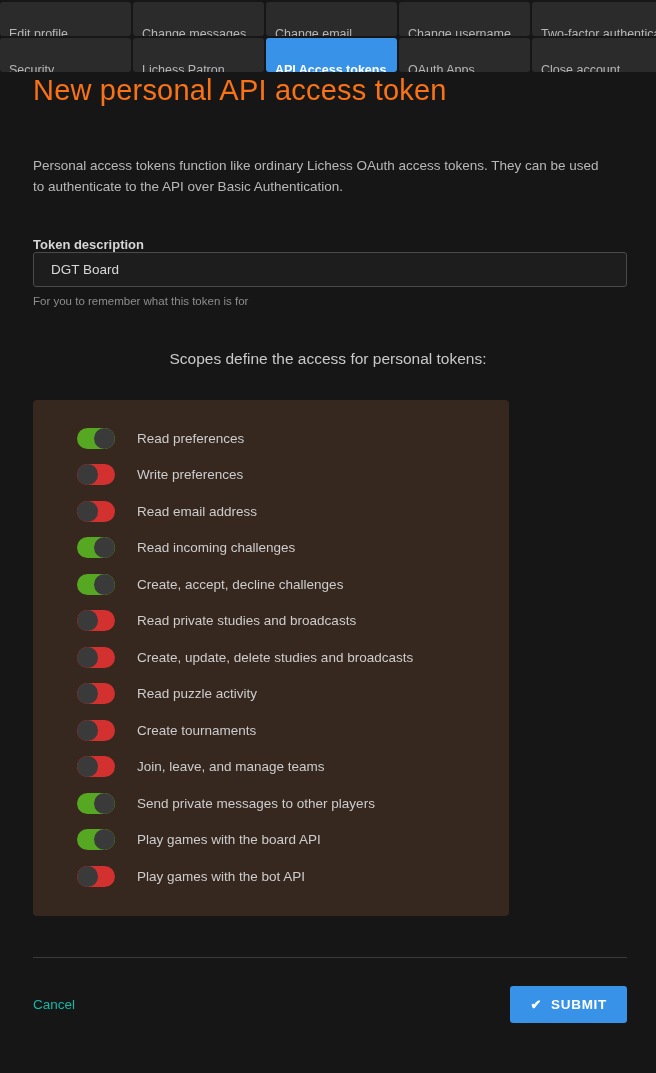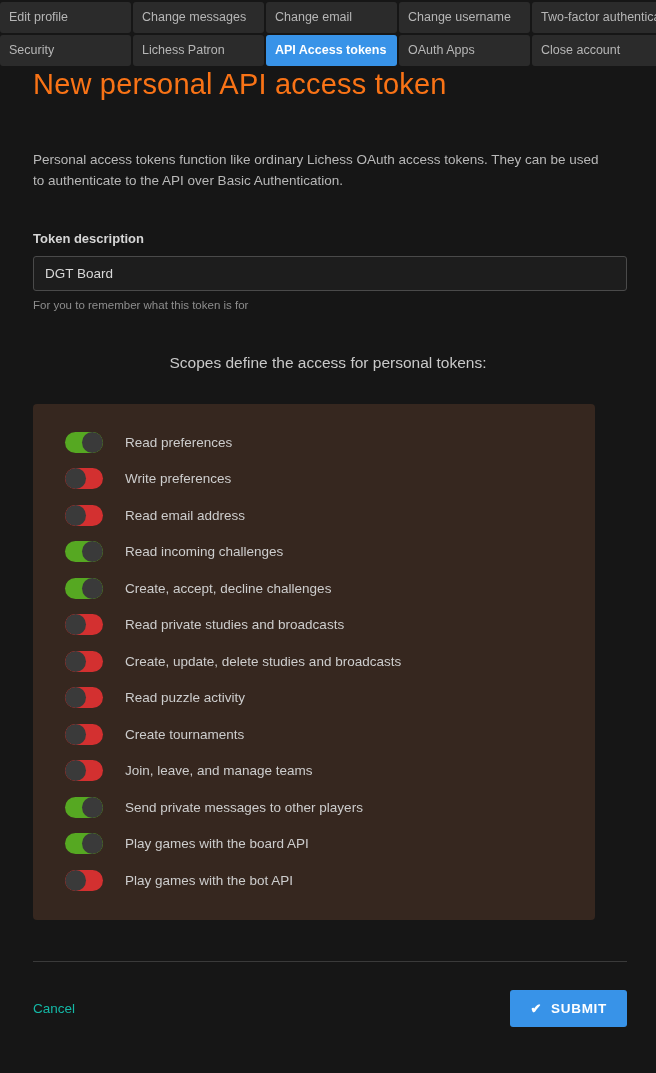--- a/index.html
+++ b/index.html
@@ -32,21 +32,21 @@
     width: 790px;          
   }
 
   .nav-tab {
     flex: 0 0 131px;
     height: 31px;
     line-height: 31px;
     background: #2b2b2b;
     color: #b6b6b6;
     font-size: 12.5px;
-    padding: 0 9px;
+    padding: 17px 9px;
     white-space: nowrap;
     overflow: hidden;
     border-radius: 3px;
     cursor: pointer;
     user-select: none;
   }
 
   .nav-tab.active {
     background: #3893e8;
     color: #ffffff;
@@ -76,30 +76,29 @@
   
   .field-label {
     margin-top: 39px;
     font-size: 13px;
     font-weight: bold;
     color: #d6d6d6;
   }
 
   .text-input {
     display: block;
-    margin-top: 10px;
     width: 594px;
     height: 35px;
     background: #1d1d1d;
     border: 1px solid #4a4a4a;
     border-radius: 3px;
     color: #d8d8d8;
     font-family: "Liberation Sans", sans-serif;
     font-size: 13.5px;
-    padding: 0 11px;
+    padding: 0 17px;
     outline: none;
   }
 
   .field-help {
     margin-top: 8px;
     font-size: 11.5px;
     color: #8d8d8d;
   }
 
   
@@ -118,24 +117,24 @@
   }
 
   #scopes-header-rule {
     flex: 1;
     height: 1px;
     background: #8a5a34;
   }
 
   #scopes-panel {
     margin-top: 18px;
-    width: 562px;
+    width: 476px;
     background: #36271f;
     border-radius: 4px;
-    padding: 20px 0 22px 0;
+    padding: 20px 0 22px 12px;
   }
 
   .scope-row {
     display: flex;
     align-items: center;
     height: 36.5px;
     padding-left: 32px;
     cursor: pointer;
   }
 

